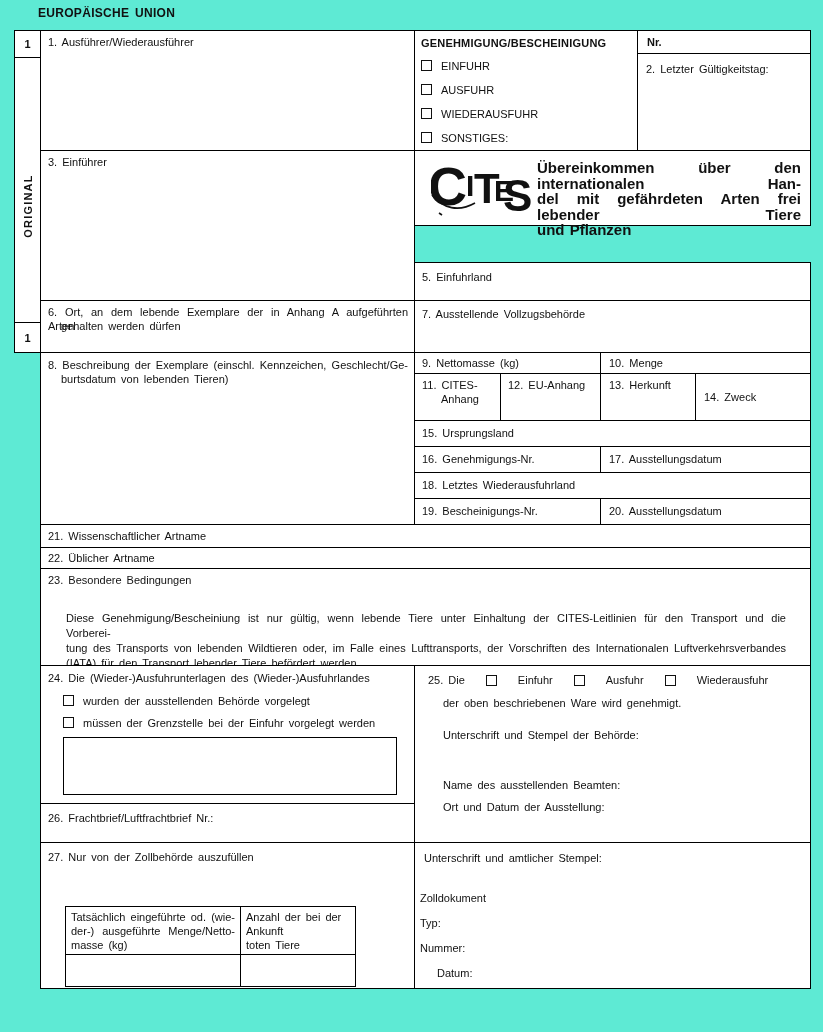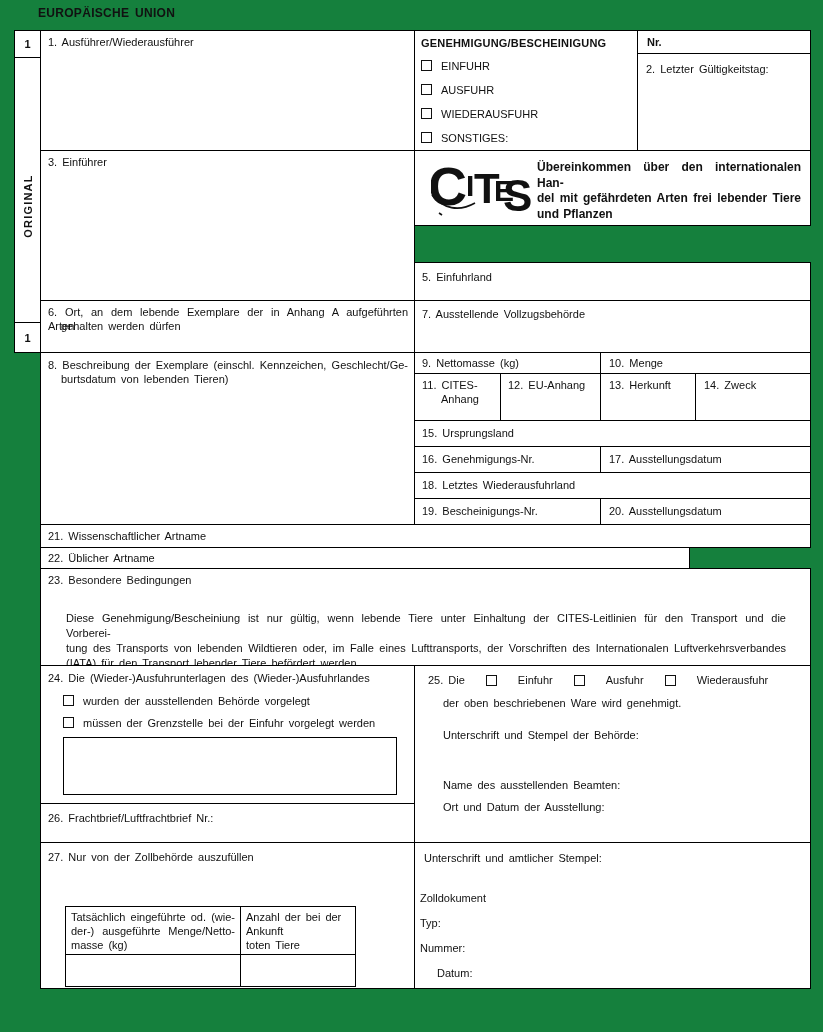--- a/index.html
+++ b/index.html
@@ -1,31 +1,31 @@
 <!DOCTYPE html>
 <html><head>
 <meta charset="utf-8">
 <style>
   html,body{margin:0;padding:0;background:#fff;}
-  #form{position:relative;width:823px;height:1032px;background:#15803d;
+  #form{position:relative;width:823px;height:1032px;background:#5eead4;
         font-family:"Liberation Sans","DejaVu Sans",sans-serif;color:#111;
         font-size:11px;line-height:14px;overflow:hidden;}
   .cell{position:absolute;border:1px solid #000;background:#fff;box-sizing:border-box;}
   .abs{position:absolute;}
   .b{font-weight:bold;}
   .lbl{word-spacing:2px;}
   .just{text-align:justify;text-align-last:justify;}
   .cb{display:inline-block;width:11px;height:11px;border:1.4px solid #111;background:#fff;
       box-sizing:border-box;vertical-align:middle;flex:0 0 auto;}
   .optrow{display:flex;align-items:center;gap:9px;height:15px;}
   .vert{display:flex;align-items:center;justify-content:center;}
   .vert span{transform:rotate(-90deg);white-space:nowrap;font-weight:bold;letter-spacing:1.2px;font-size:11px;}
   .num{display:flex;align-items:center;justify-content:center;font-weight:bold;}
   .pad{padding:4px 7px;}
-  .desc{font-weight:bold;font-size:12px;line-height:15.5px;word-spacing:1px;}
+  .desc{font-weight:bold;font-size:15px;line-height:15.5px;word-spacing:1px;}
   .inline25{display:flex;align-items:center;gap:21px;}
 </style>
 </head>
 <body>
 
 <div id="form">
 
   <div class="abs b lbl" style="left:38px;top:6px;font-size:12px;letter-spacing:.3px;">EUROPÄISCHE UNION</div>
 
   <div class="cell" style="left:14px;top:30px;width:27px;height:323px;">
@@ -121,21 +121,21 @@
     <div class="abs lbl" style="left:7px;top:4px;">11. CITES-</div>
     <div class="abs lbl" style="left:26px;top:18px;">Anhang</div>
   </div>
   <div class="cell" style="left:500px;top:373px;width:101px;height:48px;">
     <div class="abs lbl" style="left:7px;top:4px;">12. EU-Anhang</div>
   </div>
   <div class="cell" style="left:600px;top:373px;width:96px;height:48px;">
     <div class="abs lbl" style="left:8px;top:4px;">13. Herkunft</div>
   </div>
   <div class="cell" style="left:695px;top:373px;width:116px;height:48px;">
-    <div class="abs lbl" style="left:8px;top:4px;">14. Zweck</div>
+    <div class="abs lbl" style="left:8px;top:16px;">14. Zweck</div>
   </div>
   <div class="cell" style="left:414px;top:420px;width:397px;height:27px;">
     <div class="abs lbl" style="left:7px;top:5px;">15. Ursprungsland</div>
   </div>
   <div class="cell" style="left:414px;top:446px;width:187px;height:27px;">
     <div class="abs lbl" style="left:7px;top:5px;">16. Genehmigungs-Nr.</div>
   </div>
   <div class="cell" style="left:600px;top:446px;width:211px;height:27px;">
     <div class="abs lbl" style="left:8px;top:5px;">17. Ausstellungsdatum</div>
   </div>
@@ -145,21 +145,21 @@
   <div class="cell" style="left:414px;top:498px;width:187px;height:27px;">
     <div class="abs lbl" style="left:7px;top:5px;">19. Bescheinigungs-Nr.</div>
   </div>
   <div class="cell" style="left:600px;top:498px;width:211px;height:27px;">
     <div class="abs lbl" style="left:8px;top:5px;">20. Ausstellungsdatum</div>
   </div>
 
   <div class="cell" style="left:40px;top:524px;width:771px;height:24px;">
     <div class="abs lbl" style="left:7px;top:4px;">21. Wissenschaftlicher Artname</div>
   </div>
-  <div class="cell" style="left:40px;top:547px;width:650px;height:22px;text-decoration:underline;">
+  <div class="cell" style="left:40px;top:547px;width:771px;height:22px;text-decoration:underline;">
     <div class="abs lbl" style="left:7px;top:3px;">22. Üblicher Artname</div>
   </div>
   <div class="cell" style="left:40px;top:568px;width:771px;height:98px;">
     <div class="abs lbl" style="left:7px;top:4px;">23. Besondere Bedingungen</div>
     <div class="abs" style="left:25px;top:42px;right:24px;line-height:15px;">
       <div class="lbl just">Diese Genehmigung/Bescheiniung ist nur gültig, wenn lebende Tiere unter Einhaltung der CITES-Leitlinien für den Transport und die Vorberei-</div>
       <div class="lbl just">tung des Transports von lebenden Wildtieren oder, im Falle eines Lufttransports, der Vorschriften des Internationalen Luftverkehrsverbandes</div>
       <div class="lbl">(IATA) für den Transport lebender Tiere befördert werden.</div>
     </div>
   </div>

